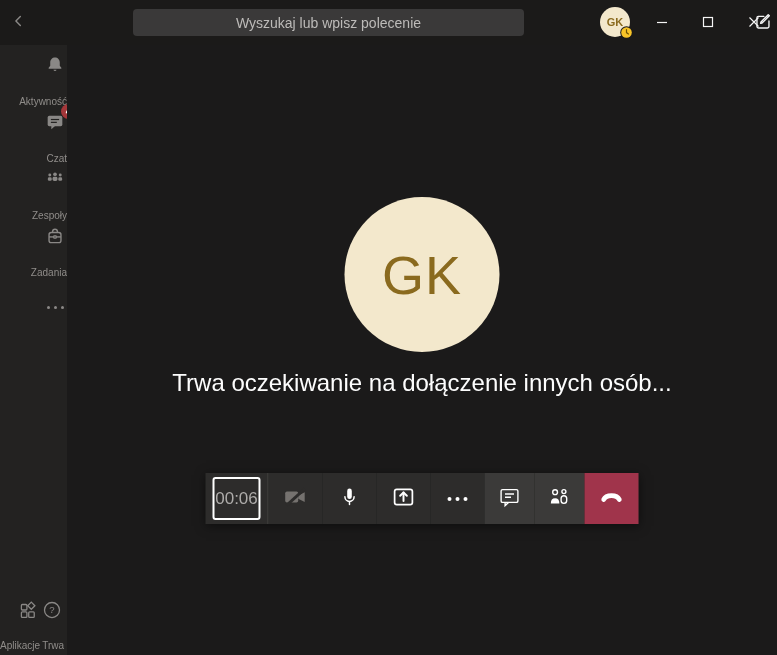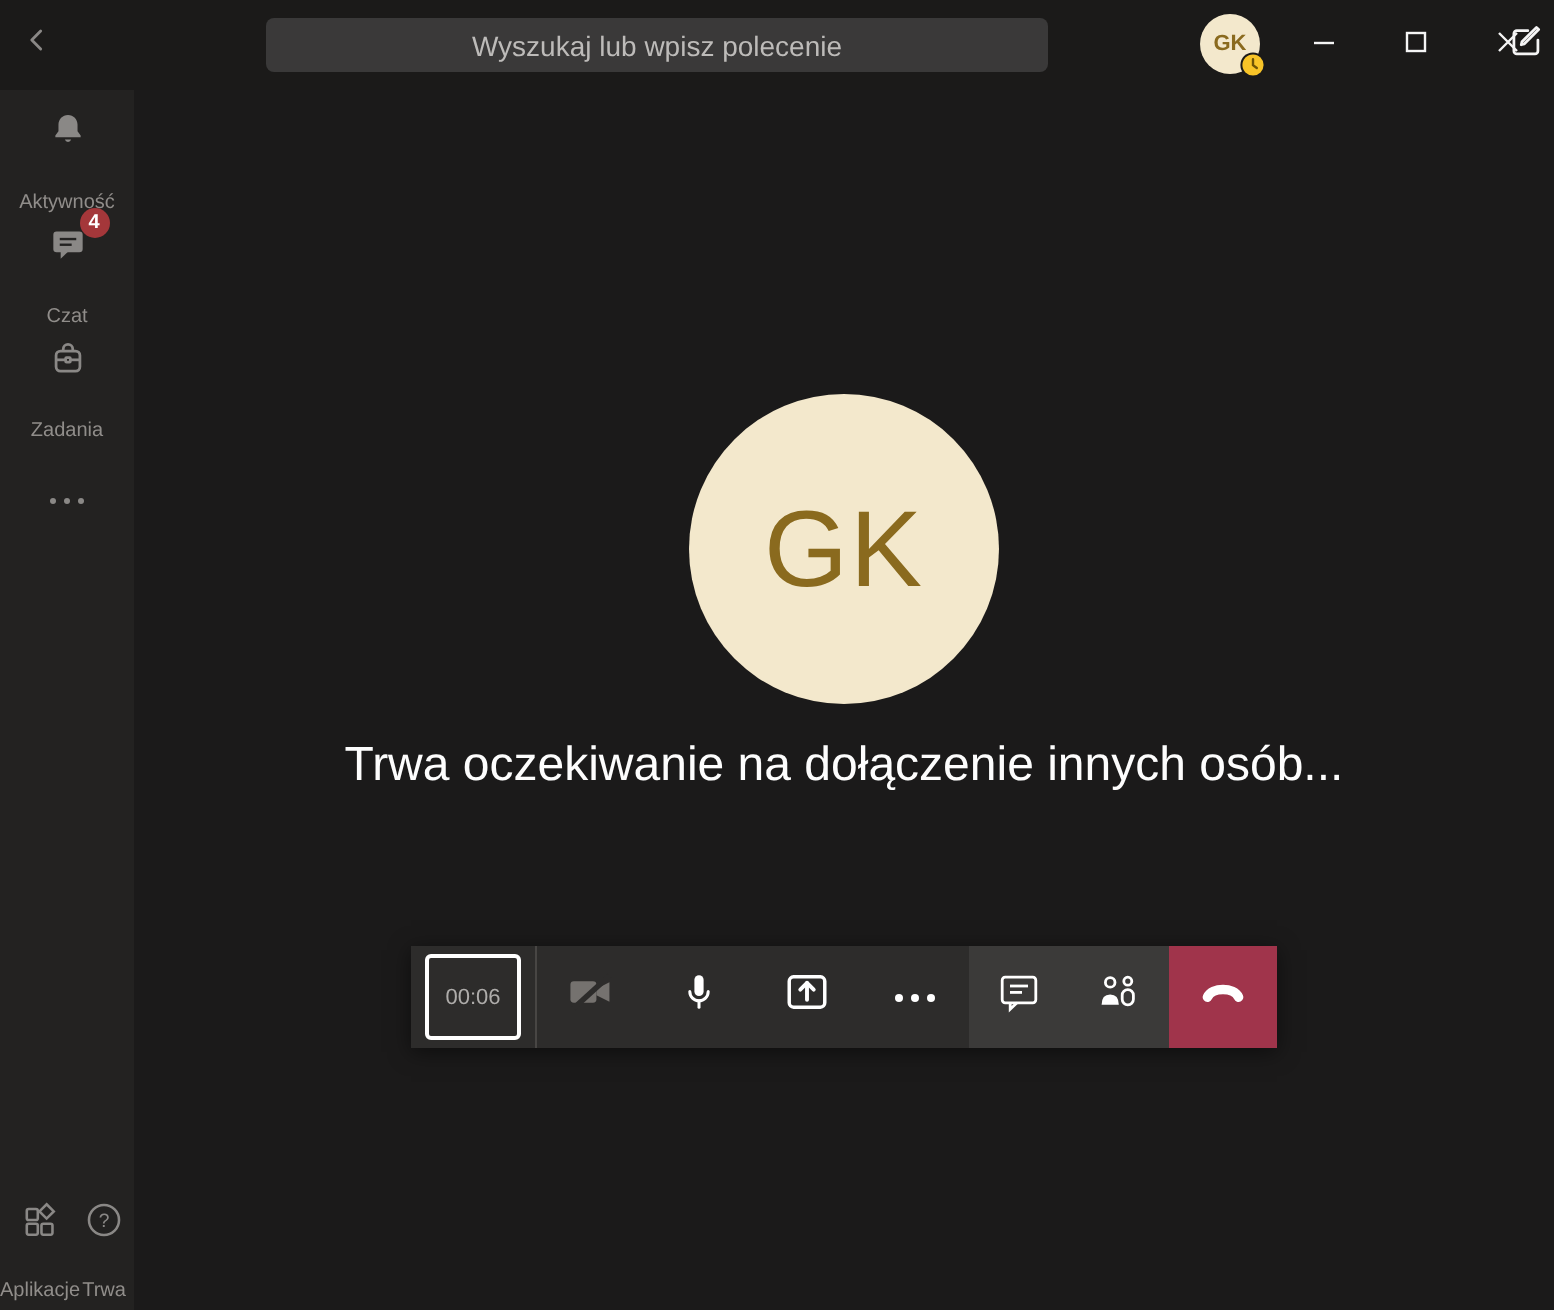--- a/index.html
+++ b/index.html
@@ -29,39 +29,39 @@
   .compose-btn{width:28px;height:30px;margin-left:34px;display:flex;align-items:center;justify-content:center;}
   .search-box{position:absolute;left:133px;top:9px;width:391px;height:27px;background:var(--search-bg);border:none;border-radius:4px;text-align:center;color:#d0cecc;font-size:14px;font-family:"Liberation Sans",sans-serif;outline:none;}
   .search-box::placeholder{color:#bdbbb9;opacity:1;}
   .tb-avatar{position:absolute;left:600px;top:7px;width:30px;height:30px;border-radius:50%;background:var(--avatar-cream);display:flex;align-items:center;justify-content:center;font-size:11px;font-weight:bold;color:var(--avatar-gold);}
   .tb-avatar .status{position:absolute;right:-3px;bottom:-2px;width:13px;height:13px;}
   .win-controls{position:absolute;right:0;top:0;height:45px;display:flex;}
   .win-btn{width:46px;height:45px;display:flex;align-items:center;justify-content:center;}
 
   
   .sidebar{position:absolute;left:0;top:45px;width:67px;height:610px;background:var(--sidebar-bg);display:flex;flex-direction:column;padding-top:6px;}
-  .sb-item{height:57px;display:flex;flex-direction:column;align-items:center;justify-content:center;gap:20px;color:var(--label-gray);cursor:default;}
+  .sb-item{height:57px;display:flex;flex-direction:column;align-items:flex-end;justify-content:center;gap:20px;color:var(--label-gray);cursor:default;}
   .sb-item .sb-icon{position:relative;width:24px;height:24px;display:flex;align-items:center;justify-content:center;}
   .sb-label{font-size:10px;line-height:10px;white-space:nowrap;}
   .sb-item.selected{background:var(--selected-bg);border-left:3px solid #aaa7bd;padding-right:3px;color:#fbfbfb;}
   .badge{position:absolute;top:-6px;right:-9px;min-width:15px;height:15px;border-radius:50%;background:var(--badge-red);color:#fff;font-size:10px;display:flex;align-items:center;justify-content:center;font-weight:bold;}
   .sb-dots{display:flex;gap:4px;}
   .sb-dots i{width:3px;height:3px;border-radius:50%;background:var(--icon-gray);}
   .sb-bottom{margin-top:auto;padding-bottom:4px;display:flex;flex-direction:row;}
   .sb-bottom .sb-item{height:53px;}
 
   
   .main{position:absolute;left:67px;top:45px;width:710px;height:610px;background:var(--main-bg);}
   .stage-avatar{position:absolute;left:50%;top:152px;transform:translateX(-50%);width:155px;height:155px;border-radius:50%;background:var(--avatar-cream);display:flex;align-items:center;justify-content:center;font-size:54px;color:var(--avatar-gold);letter-spacing:1px;}
   .waiting-text{position:absolute;left:0;top:324px;width:100%;text-align:center;color:#fdfdfd;font-size:24px;}
 
   
   .call-bar{position:absolute;left:50%;top:428px;transform:translateX(-50%);height:51px;display:flex;box-shadow:0 2px 10px rgba(0,0,0,.5);}
   .timer-section{width:63px;background:var(--bar-bg);display:flex;align-items:center;justify-content:center;border-right:1px solid #484644;}
-  .timer-box{width:48px;height:43px;border:2px solid #fff;border-radius:3px;display:flex;align-items:center;justify-content:center;color:#aeacaa;font-size:11px;}
+  .timer-box{width:48px;height:43px;border:2px solid #fff;border-radius:3px;display:flex;align-items:center;justify-content:center;color:#aeacaa;font-size:17px;}
   .cb-btn{width:54px;height:51px;background:var(--bar-bg);display:flex;align-items:center;justify-content:center;cursor:default;}
   .cb-btn.right{width:50px;background:var(--bar-right-bg);}
   .cb-btn.hangup{width:54px;background:var(--hangup-red);}
   .cb-dots{display:flex;gap:4px;}
   .cb-dots i{width:4px;height:4px;border-radius:50%;background:#fff;}
 </style>
 </head>
 <body>
 
 <div class="app">
@@ -143,20 +143,33 @@
           <rect x="4" y="5.2" width="16" height="11.3" rx="1.8" fill="#8a8886"></rect>
           <polygon points="8,16 8,20 12.3,16" fill="#8a8886"></polygon>
           <line x1="7.5" y1="9.3" x2="16.5" y2="9.3" stroke="#232221" stroke-width="1.3"></line>
           <line x1="7.5" y1="12.4" x2="14" y2="12.4" stroke="#232221" stroke-width="1.3"></line>
         </svg>
         <span class="badge">4</span>
       </span>
       <span class="sb-label">Czat</span>
     </div>
 
+    <div class="sb-item">
+      <span class="sb-icon">
+        <svg width="22" height="22" viewBox="0 0 24 24" fill="#8a8886">
+          <circle cx="12" cy="6.8" r="2"></circle>
+            <rect x="9.4" y="9.6" width="5.2" height="4.6" rx="1.6"></rect>
+          <circle cx="6.3" cy="7.6" r="1.6"></circle>
+            <rect x="4.2" y="10.2" width="4.2" height="3.8" rx="1.4"></rect>
+          <circle cx="17.7" cy="7.6" r="1.6"></circle>
+            <rect x="15.6" y="10.2" width="4.2" height="3.8" rx="1.4"></rect>
+        </svg>
+      </span>
+      <span class="sb-label">Zespoły</span>
+    </div>
 
     <div class="sb-item">
       <span class="sb-icon">
         <svg width="22" height="22" viewBox="0 0 24 24" fill="none" stroke="#8a8886" stroke-width="1.5">
           <path d="M9.4 8.2v-1a2.6 2.6 0 0 1 5.2 0v1"></path>
           <rect x="5.5" y="8.2" width="13" height="11" rx="2.4"></rect>
           <line x1="5.5" y1="13" x2="10.7" y2="13"></line>
             <line x1="13.3" y1="13" x2="18.5" y2="13"></line>
           <rect x="10.7" y="11.8" width="2.6" height="2.5" rx="0.5"></rect>
         </svg>

